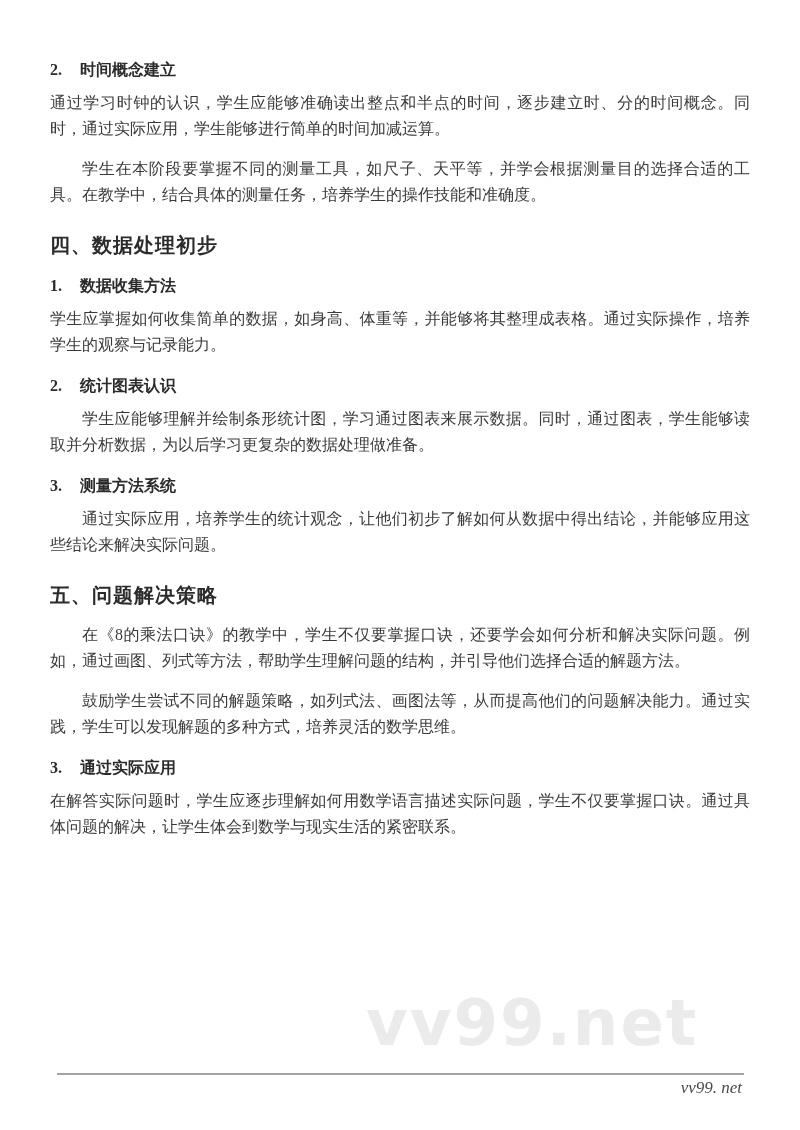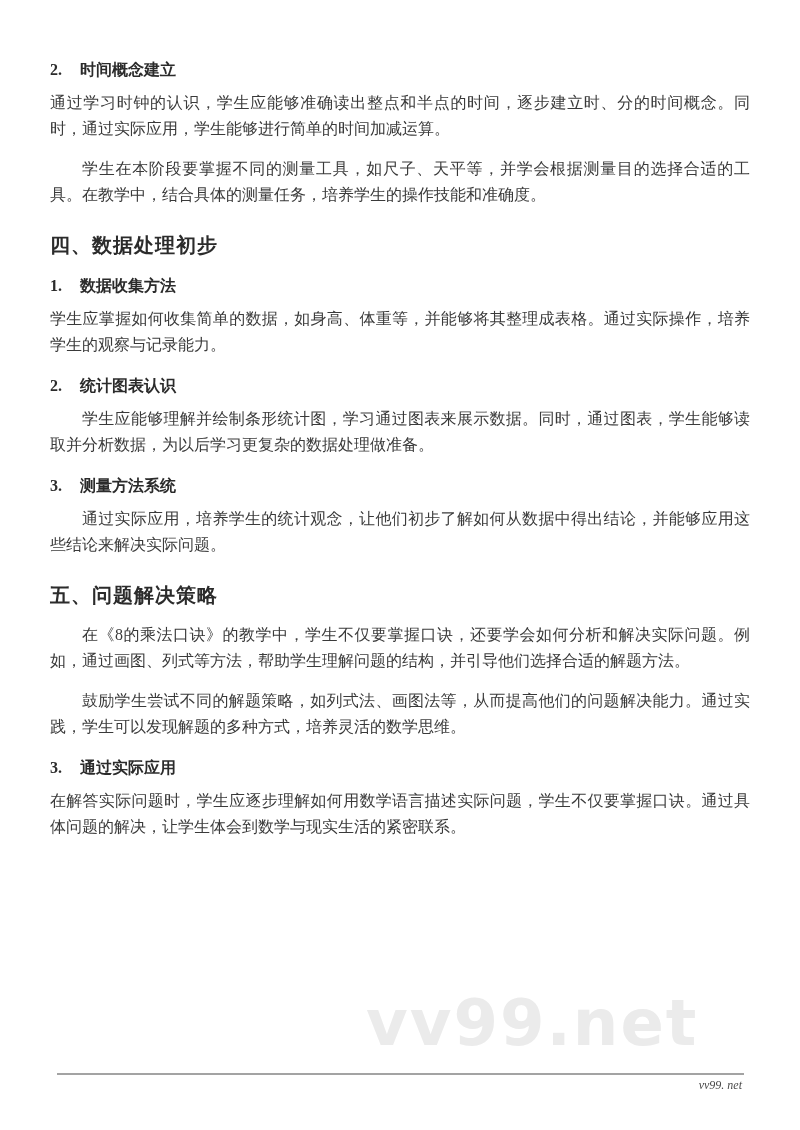--- a/index.html
+++ b/index.html
@@ -80,21 +80,21 @@
     height: 2px;
     background: #a3a3a3;
   }
 
   .footer-text {
     position: absolute;
     right: 58px;
     top: 1078px;
     font-family: "Liberation Serif", "DejaVu Serif", serif;
     font-style: italic;
-    font-size: 12px;
+    font-size: 17px;
     color: #4a4a4a;
     white-space: nowrap;
     margin-left: 48px;
   }
 </style>
 </head>
 <body>
 
 <div class="page">
 

